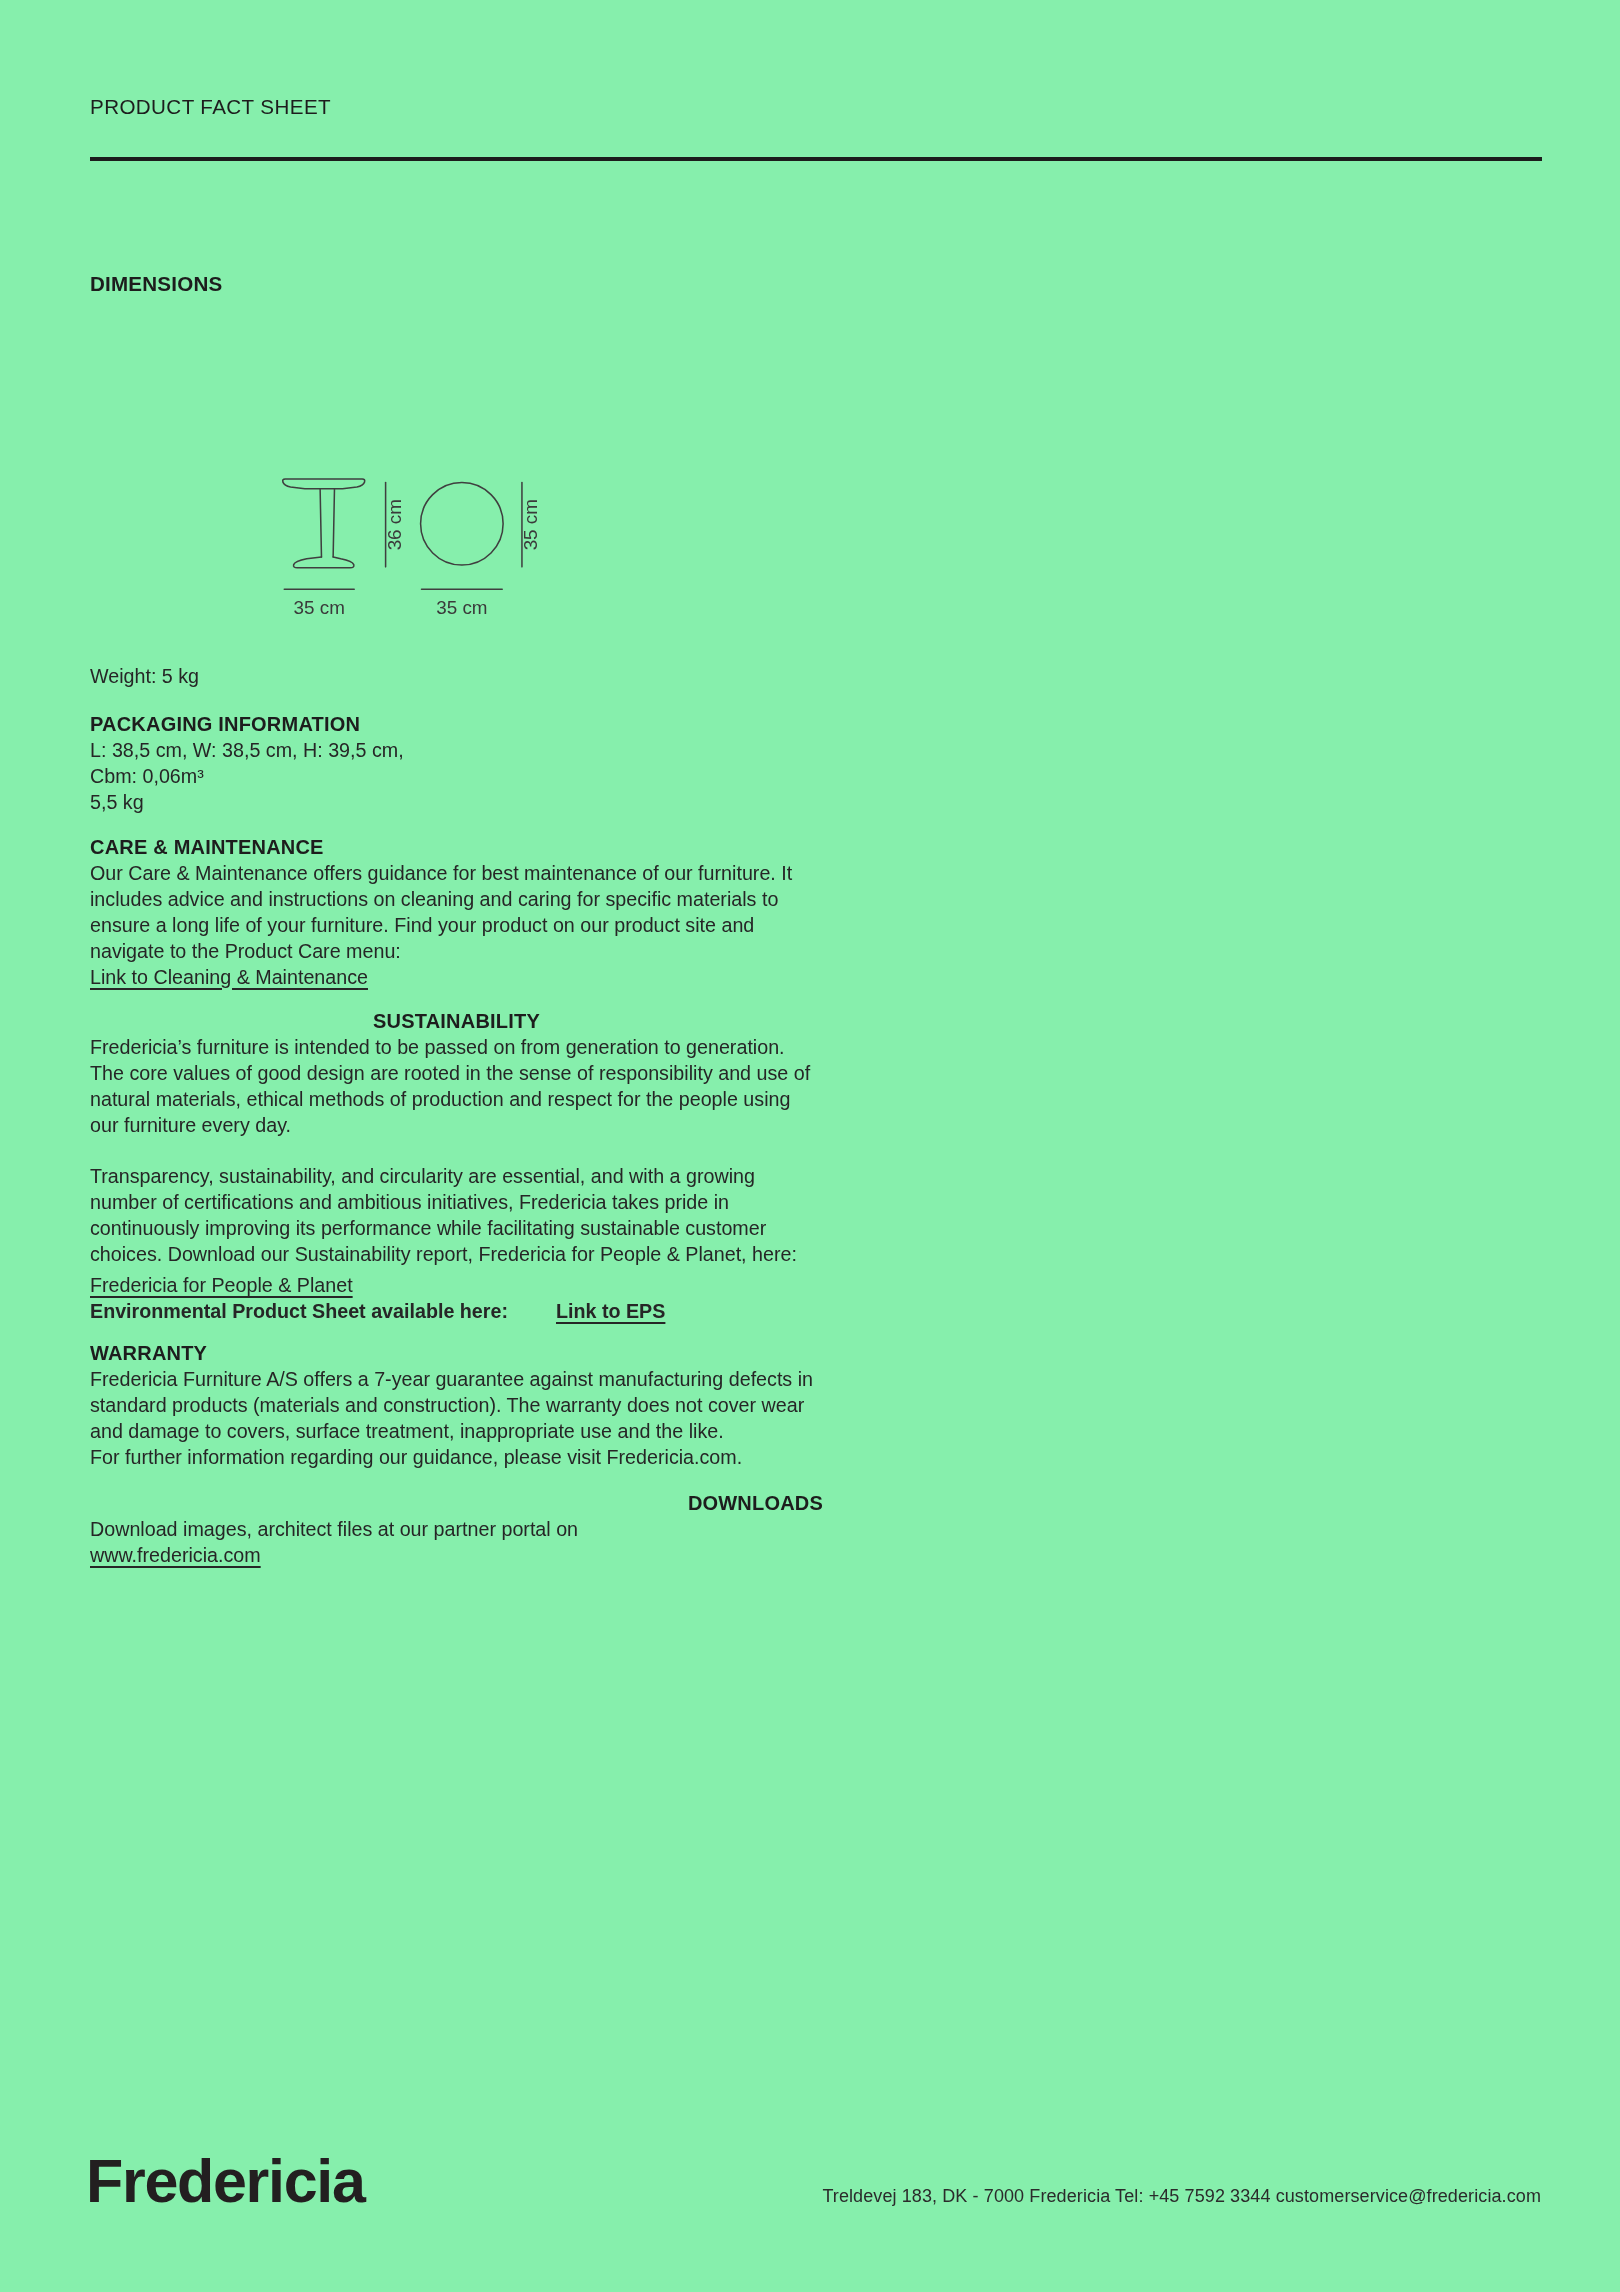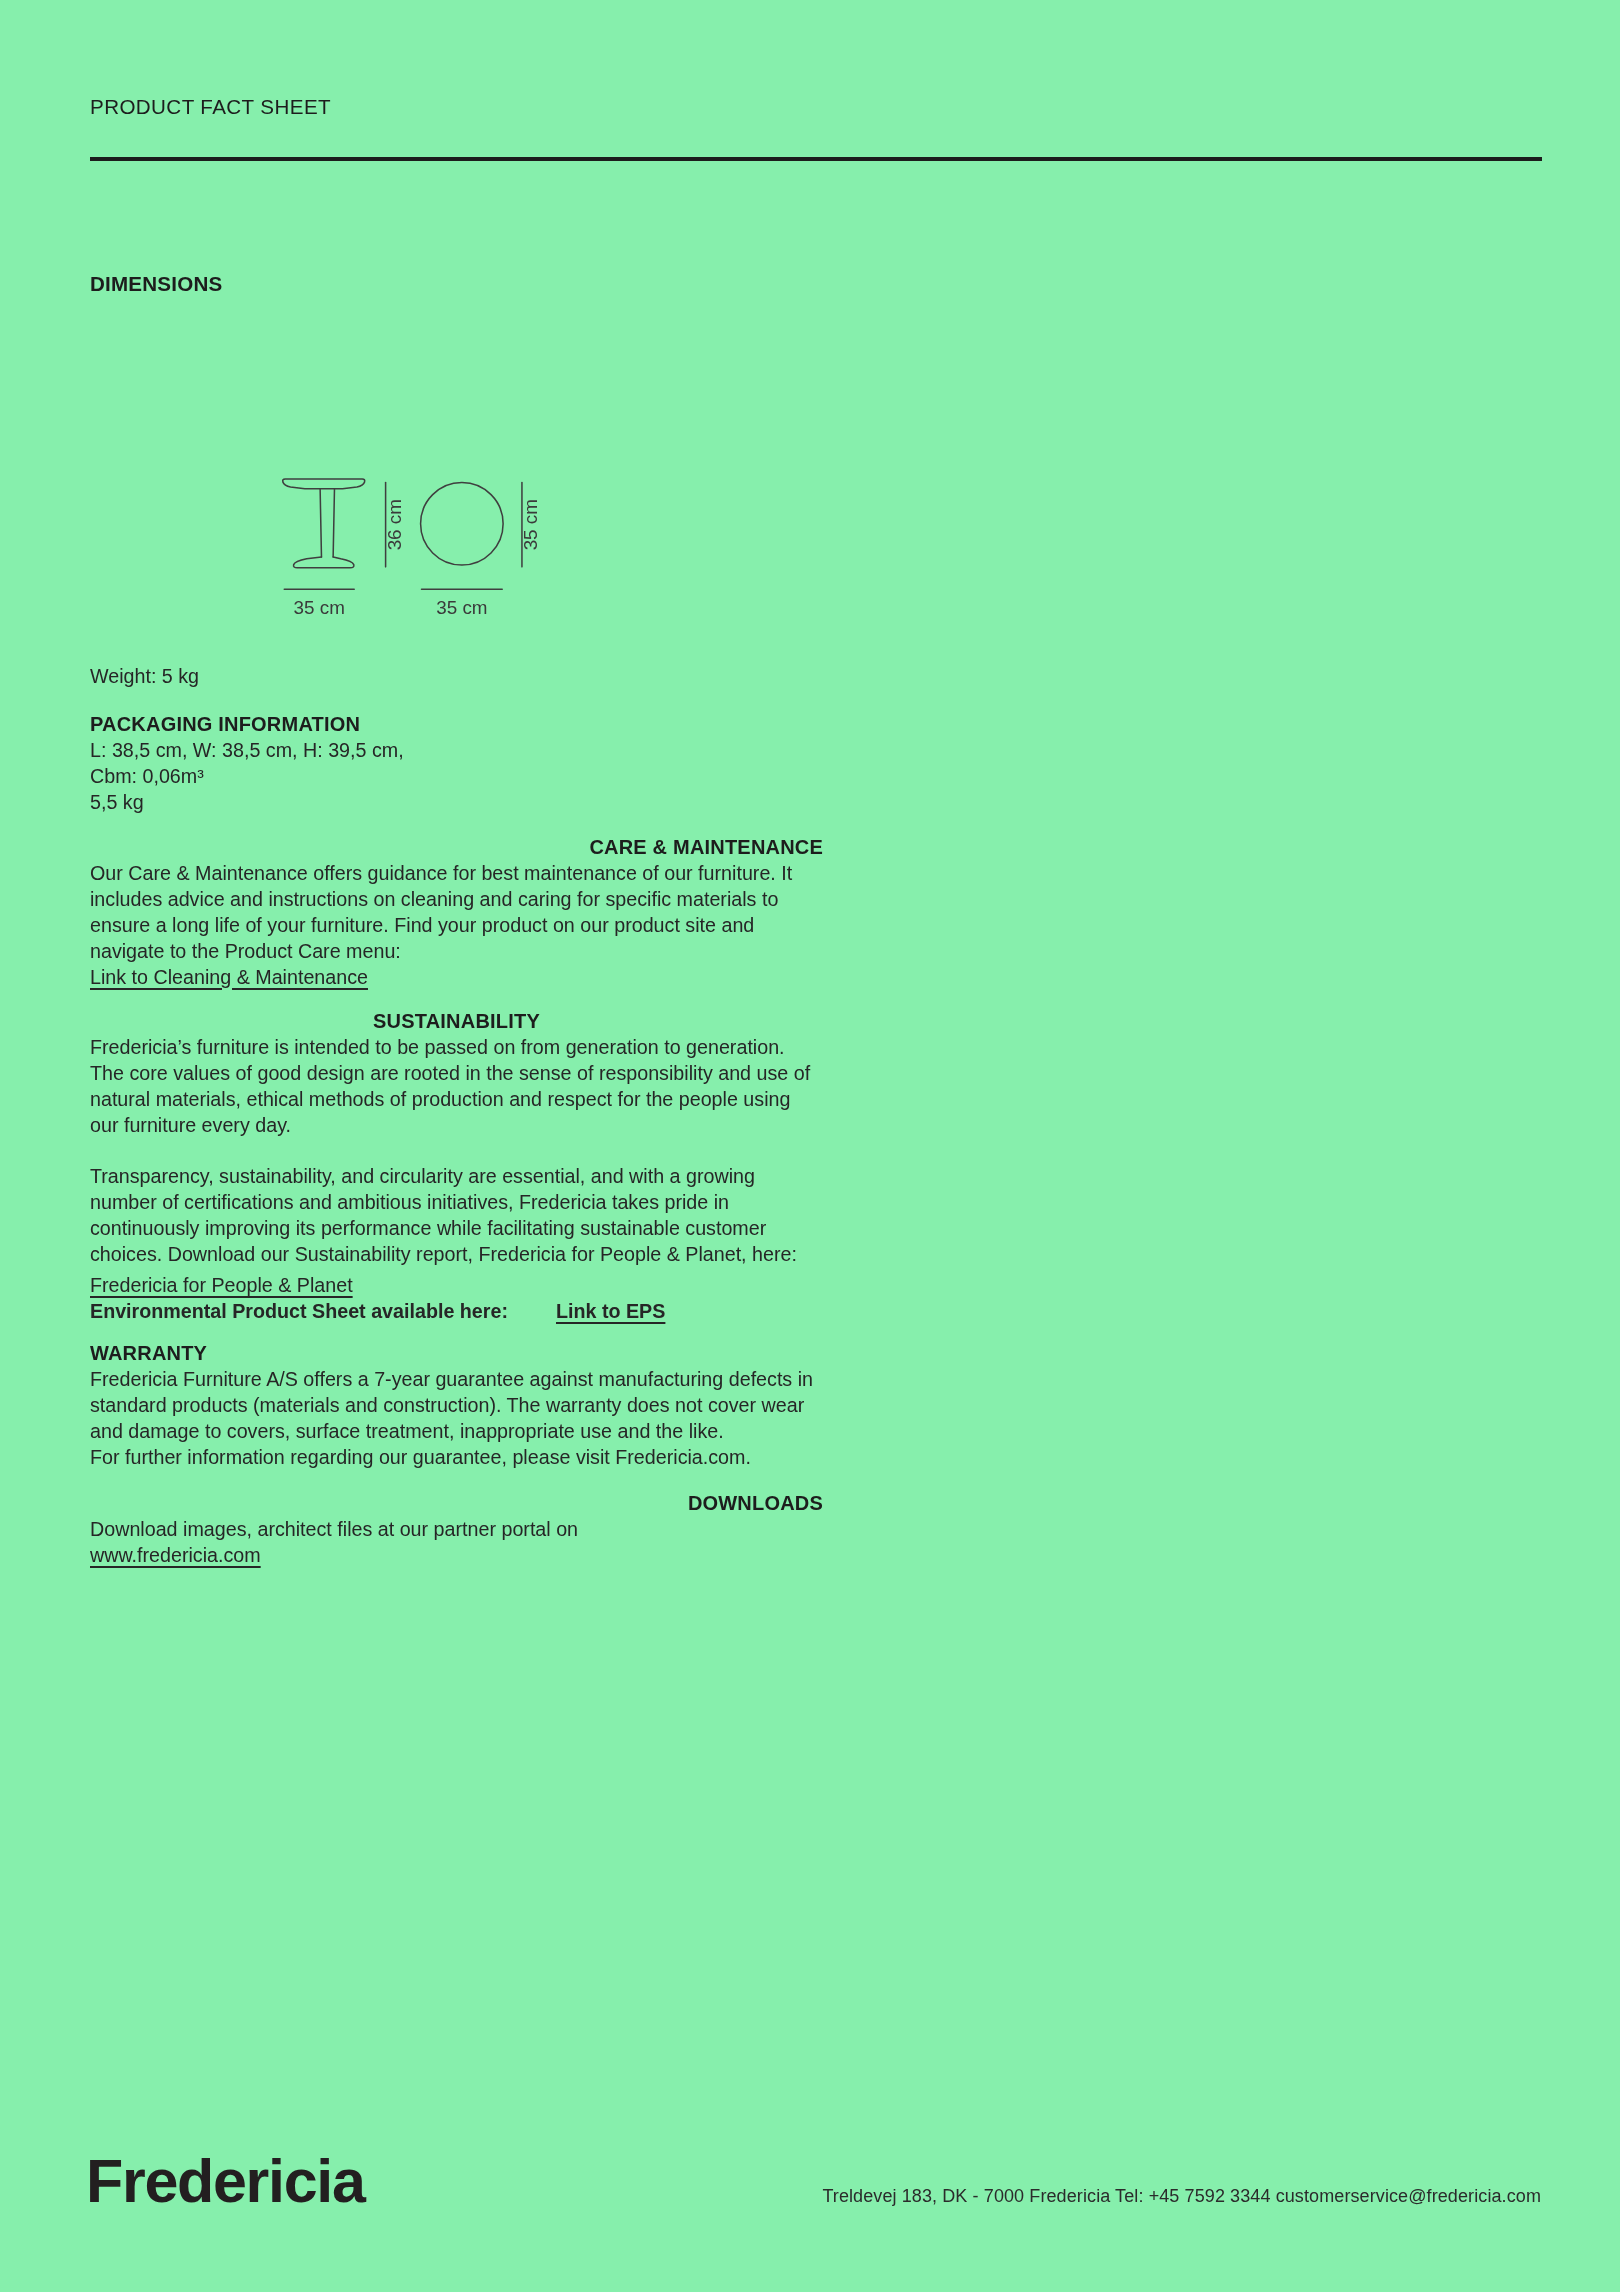--- a/index.html
+++ b/index.html
@@ -61,21 +61,21 @@
     margin: 0;
     font-size: 20px;
     font-weight: 700;
     line-height: 26px;
     letter-spacing: 0.2px;
     color: #1d1d1d;
   }
   .col p { margin: 0; }
   .mt-sm { margin-top: 10.7px; }
   .sec-packaging h2 { margin-top: 21.5px; }
-  .sec-care h2 { margin-top: 19px; text-align: right; }
+  .sec-care h2 { margin-top: 19px; }
   .sec-sustainability h2 { margin-top: 18px; text-align: center; }
   .sec-sustainability .para2 { margin-top: 25px; }
   .sec-sustainability .pp-link-row { margin-top: 5.4px; }
   .sec-warranty h2 { margin-top: 16px; }
   .sec-downloads h2 { margin-top: 19.7px; text-align: right; }
   .doc-link {
     color: inherit;
     text-decoration: underline;
     text-decoration-thickness: 1.8px;
     text-underline-offset: 3.6px;
@@ -158,21 +158,21 @@
       </p>
       <p class="eps-row">
         <span>Environmental Product Sheet available here:</span>
         <a class="doc-link eps-link">Link to EPS</a>
       </p>
     </section>
 
     <section class="sec-warranty">
       <h2>WARRANTY</h2>
       <p>Fredericia Furniture A/S offers a 7-year guarantee against manufacturing defects in standard products (materials and construction). The warranty does not cover wear and damage to covers, surface treatment, inappropriate use and the like.</p>
-      <p>For further information regarding our guarantee, please visit Fredericia.com.</p>
+      <p>For further information regarding our guidance, please visit Fredericia.com.</p>
     </section>
 
     <section class="sec-downloads">
       <h2>DOWNLOADS</h2>
       <p>Download images, architect files at our partner portal on</p>
       <p>
         <a class="doc-link">www.fredericia.com</a>
       </p>
     </section>
 

